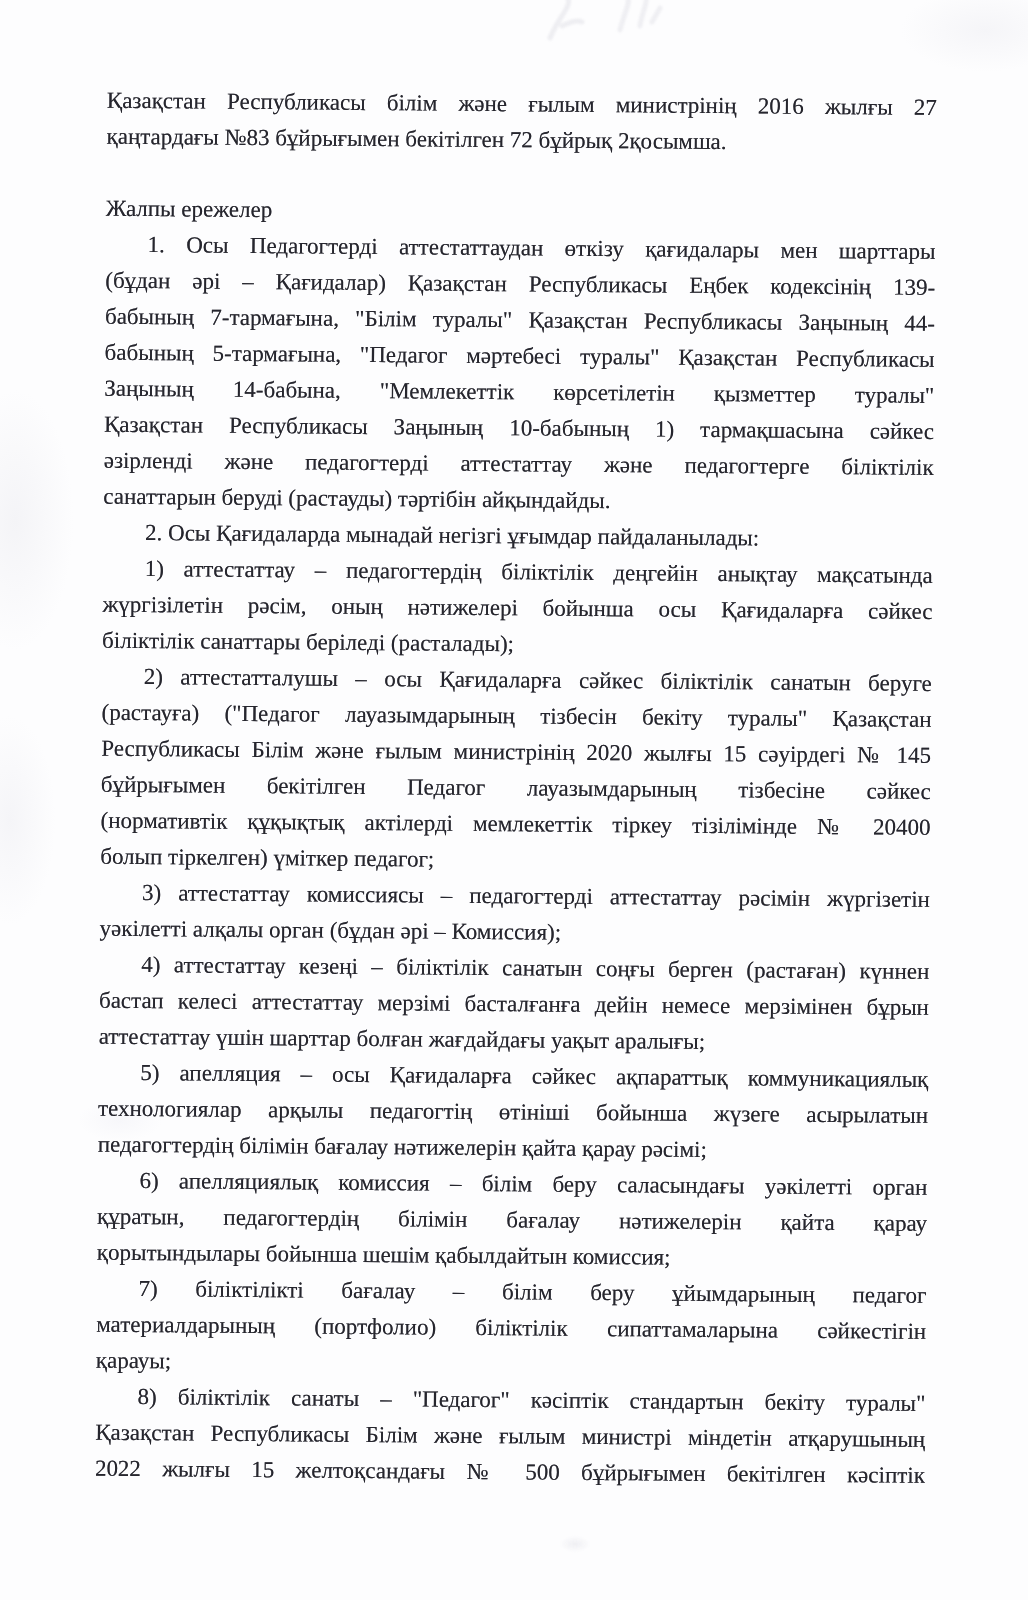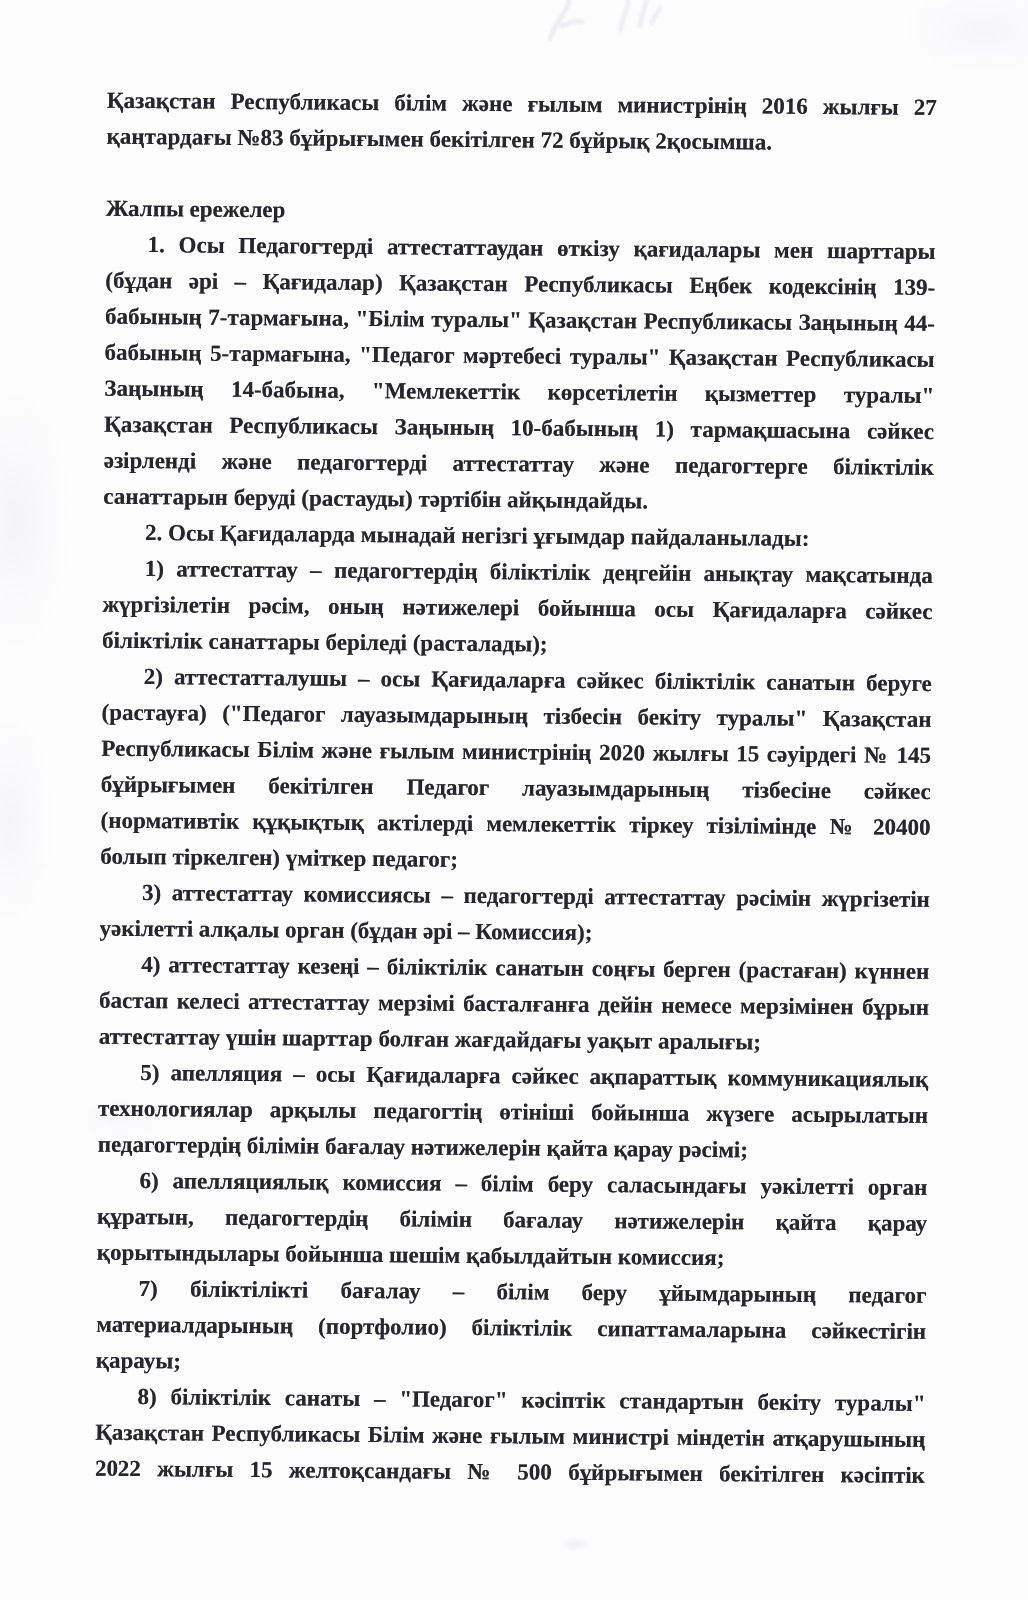--- a/index.html
+++ b/index.html
@@ -65,21 +65,21 @@
     top: 1536px;
     width: 30px;
     height: 16px;
     background: radial-gradient(ellipse at center, #eeeef2 0%, rgba(238,238,242,0) 70%);
     filter: blur(1px);
   }
 </style>
 </head>
 <body>
 
-<div class="page" style="background-color: rgb(253, 253, 254); font-weight: bold;">
+<div class="page" style="background-color: rgb(253, 253, 254);">
 
   <svg class="pen-marks" width="150" height="50" viewBox="0 0 150 50">
     <path d="M22,42 C30,22 44,10 40,2 M34,30 C42,26 50,24 54,26" fill="none" stroke="#e2e2e8" stroke-width="5" stroke-linecap="round"></path>
     <path d="M92,34 C96,18 102,8 100,2 M112,30 C114,16 120,6 118,2 M124,26 L132,12" fill="none" stroke="#e4e4ea" stroke-width="5" stroke-linecap="round"></path>
   </svg>
 
   <div class="smudge-dot"></div>
 
   <div class="text-block" style="color: rgb(38, 38, 46);">
     <div id="header-lines">

